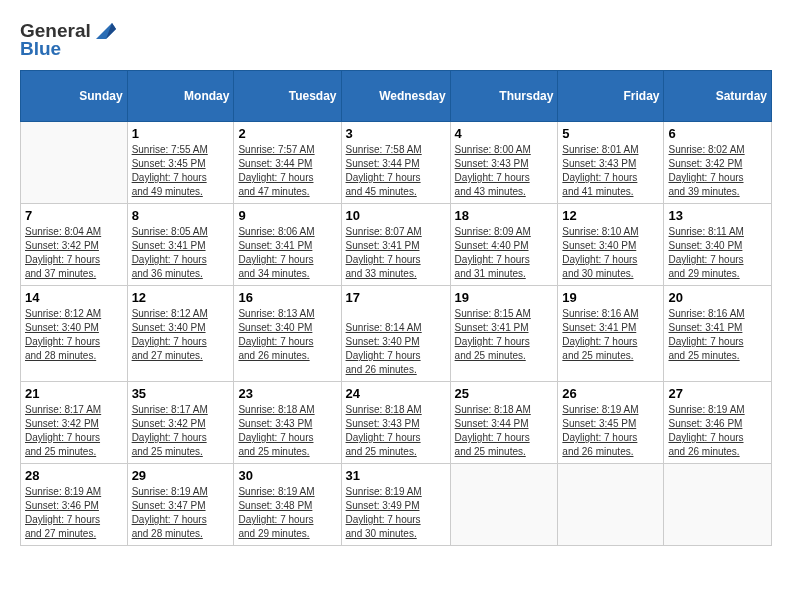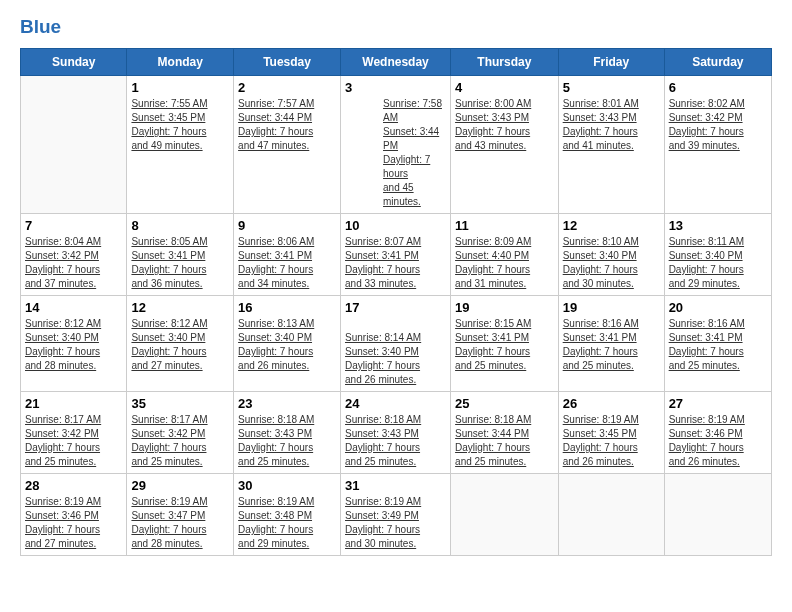--- a/index.html
+++ b/index.html
@@ -36,22 +36,22 @@
     table {
       width: 100%;
       border-collapse: collapse;
       font-size: 11px;
     }
     thead tr {
       background-color: #2a6db5;
       color: white;
     }
     thead th {
-      padding: 6px 4px;
-      text-align: center;
+      padding: 18px 4px;
+      text-align: right;
       font-weight: bold;
       font-size: 12px;
       border: 1px solid #1a5a9a;
     }
     tbody tr {
       border-bottom: 1px solid #ddd;
     }
     tbody td {
       vertical-align: top;
       padding: 4px 4px;
@@ -74,20 +74,27 @@
     }
     .empty-cell {
       background: #f9f9f9;
     }
   </style>
 </head>
 <body>
 
 <div class="header">
   <div class="logo">
+    <div style="display:flex;align-items:center;">
+      <span style="font-size:19px;font-weight:bold;color:#333;">General</span>
+      <svg width="24" height="20" viewBox="0 0 24 20" style="margin-left:1px;">
+        <polygon points="4,18 20,2 24,8 14,18" fill="#2a6db5"></polygon>
+        <polygon points="14,18 20,2 24,8" fill="#1a4a8a"></polygon>
+      </svg>
+    </div>
     <span style="font-size:19px;font-weight:bold;color:#2a6db5;margin-top:-4px;">Blue</span>
   </div>
   <div class="title-block">
     <div class="month-title"></div>
     <div class="location"></div>
   </div>
 </div>
 
 <table>
   <thead>
@@ -113,21 +120,21 @@
         </td>
         <td>
           <span class="day-number">2</span>
           <div class="day-info" style="white-space: pre-line;">Sunrise: 7:57 AM
 Sunset: 3:44 PM
 Daylight: 7 hours
 and 47 minutes.</div>
         </td>
         <td>
           <span class="day-number">3</span>
-          <div class="day-info" style="white-space: pre-line; margin-left: 38px;">Sunrise: 7:58 AM
+          <div class="day-info" style="white-space: pre-line;">Sunrise: 7:58 AM
 Sunset: 3:44 PM
 Daylight: 7 hours
 and 45 minutes.</div>
         </td>
         <td>
           <span class="day-number">4</span>
           <div class="day-info" style="white-space: pre-line;">Sunrise: 8:00 AM
 Sunset: 3:43 PM
 Daylight: 7 hours
 and 43 minutes.</div>
@@ -170,21 +177,21 @@
 and 34 minutes.</div>
         </td>
         <td>
           <span class="day-number">10</span>
           <div class="day-info" style="white-space: pre-line;">Sunrise: 8:07 AM
 Sunset: 3:41 PM
 Daylight: 7 hours
 and 33 minutes.</div>
         </td>
         <td>
-          <span class="day-number">11</span>
+          <span class="day-number">18</span>
           <div class="day-info" style="white-space: pre-line;">Sunrise: 8:09 AM
 Sunset: 4:40 PM
 Daylight: 7 hours
 and 31 minutes.</div>
         </td>
         <td>
           <span class="day-number">12</span>
           <div class="day-info" style="white-space: pre-line;">Sunrise: 8:10 AM
 Sunset: 3:40 PM
 Daylight: 7 hours

